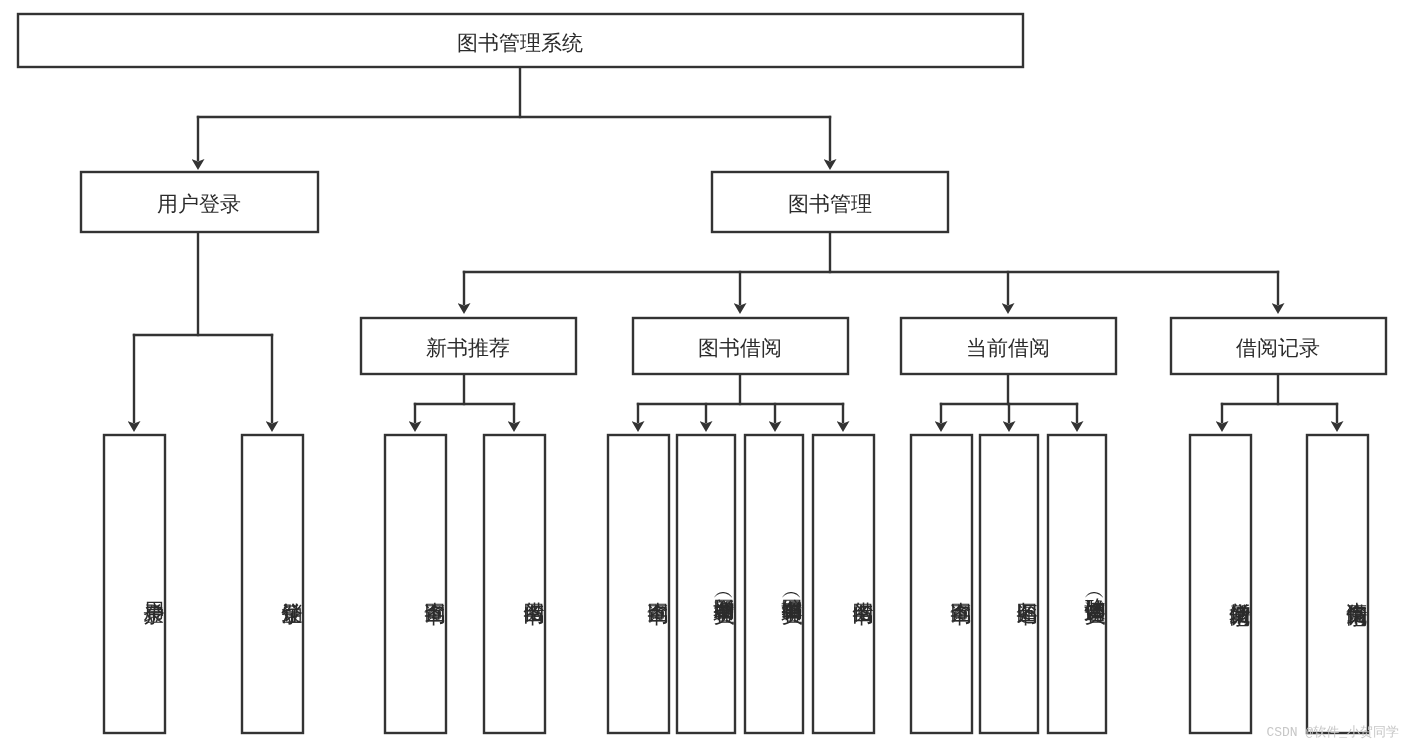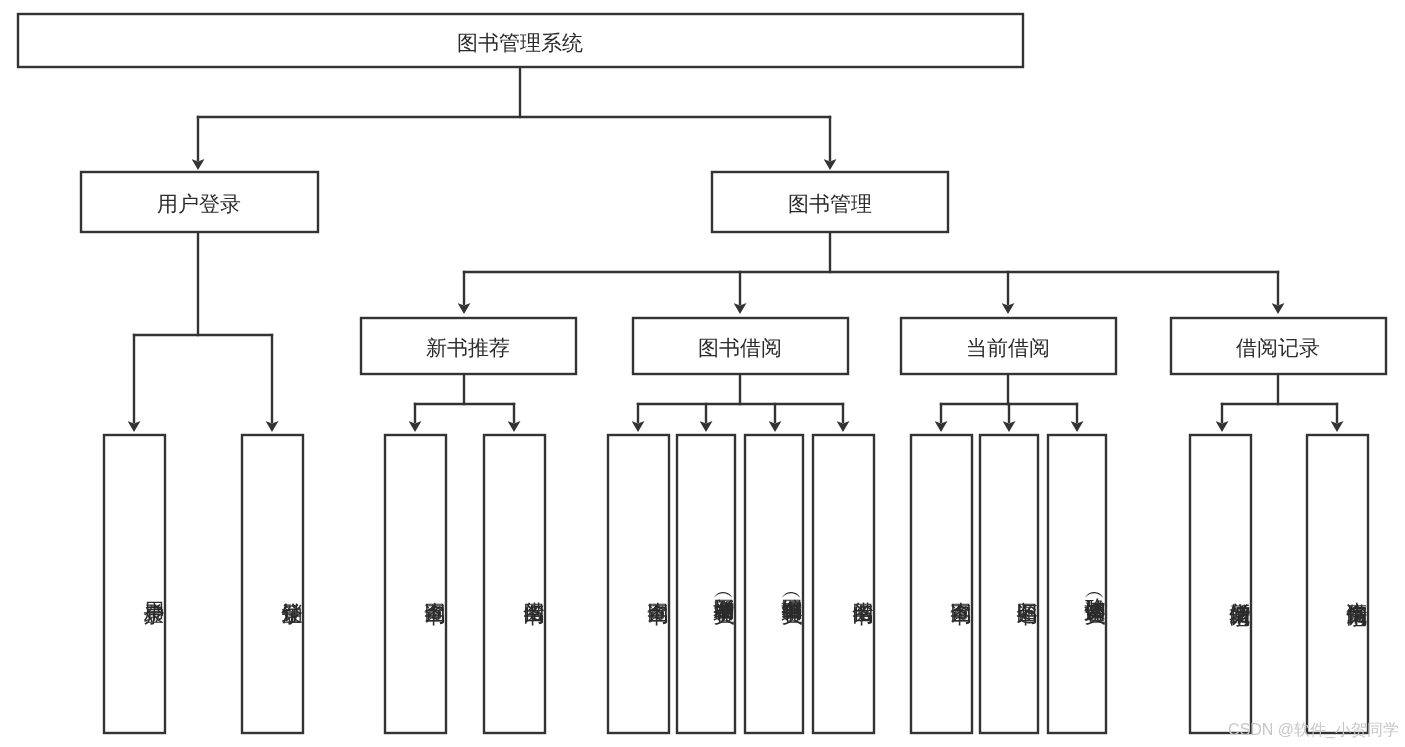--- a/index.html
+++ b/index.html
@@ -60,22 +60,22 @@
     display: flex;
     align-items: flex-start;
     justify-content: center;
     pointer-events: none;
     user-select: none;
   }
   .watermark {
     position: absolute;
     right: 6px;
     bottom: 6px;
-    font-family: Liberation Sans, sans-serif;
-    font-size: 16px;
+    font-family: Liberation Mono, monospace;
+    font-size: 13px;
     color: #c7c7c7;
     white-space: nowrap;
     user-select: none;
   }
 </style>
 </head>
 <body>
 
 <div id="diagram-root">
 

